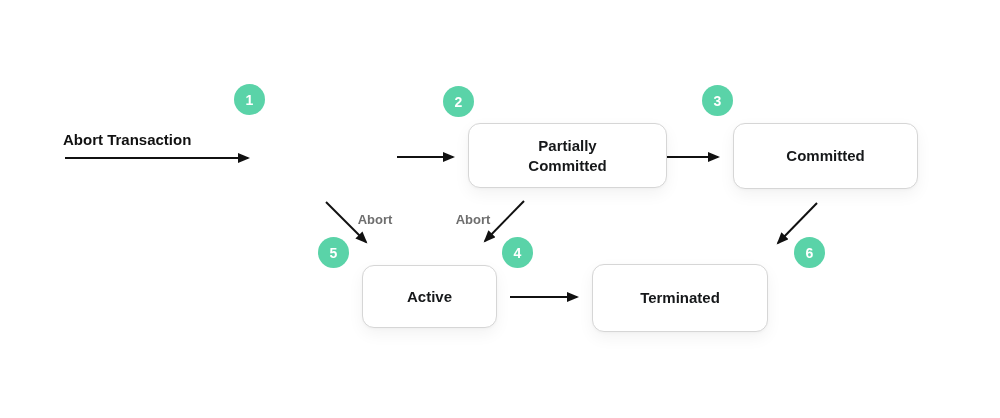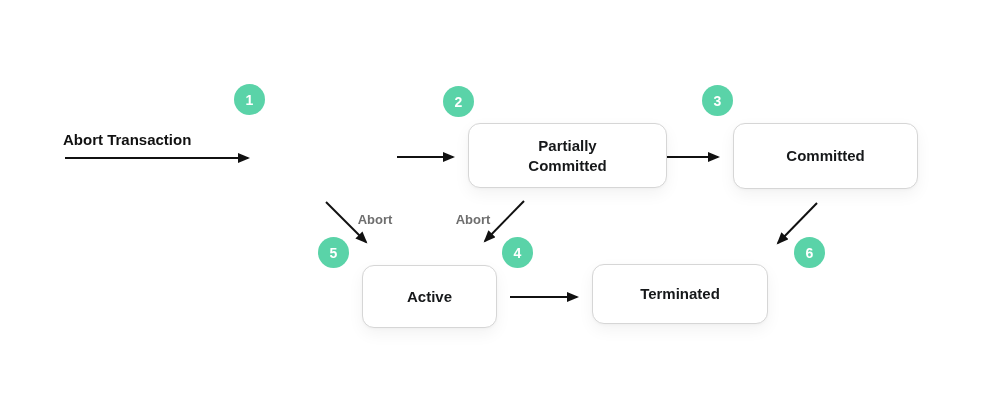--- a/index.html
+++ b/index.html
@@ -113,21 +113,21 @@
   </div>
 
   <div class="state-box" style="left:733px; top:123px; width:185px; height:66px;">
     <div class="state-label">Committed</div>
   </div>
 
   <div class="state-box" style="left:362px; top:265px; width:135px; height:63px;">
     <div class="state-label">Active</div>
   </div>
 
-  <div class="state-box" style="left:592px; top:264px; width:176px; height:60px;">
+  <div class="state-box" style="left:592px; top:264px; width:176px; height:68px;">
     <div class="state-label">Terminated</div>
   </div>
 
   <div class="badge" style="left:234px; top:84px;">1</div>
   <div class="badge" style="left:443px; top:86px;">2</div>
   <div class="badge" style="left:702px; top:85px;">3</div>
   <div class="badge" style="left:502px; top:237px;">4</div>
   <div class="badge" style="left:318px; top:237px;">5</div>
   <div class="badge" style="left:794px; top:237px;">6</div>
 

